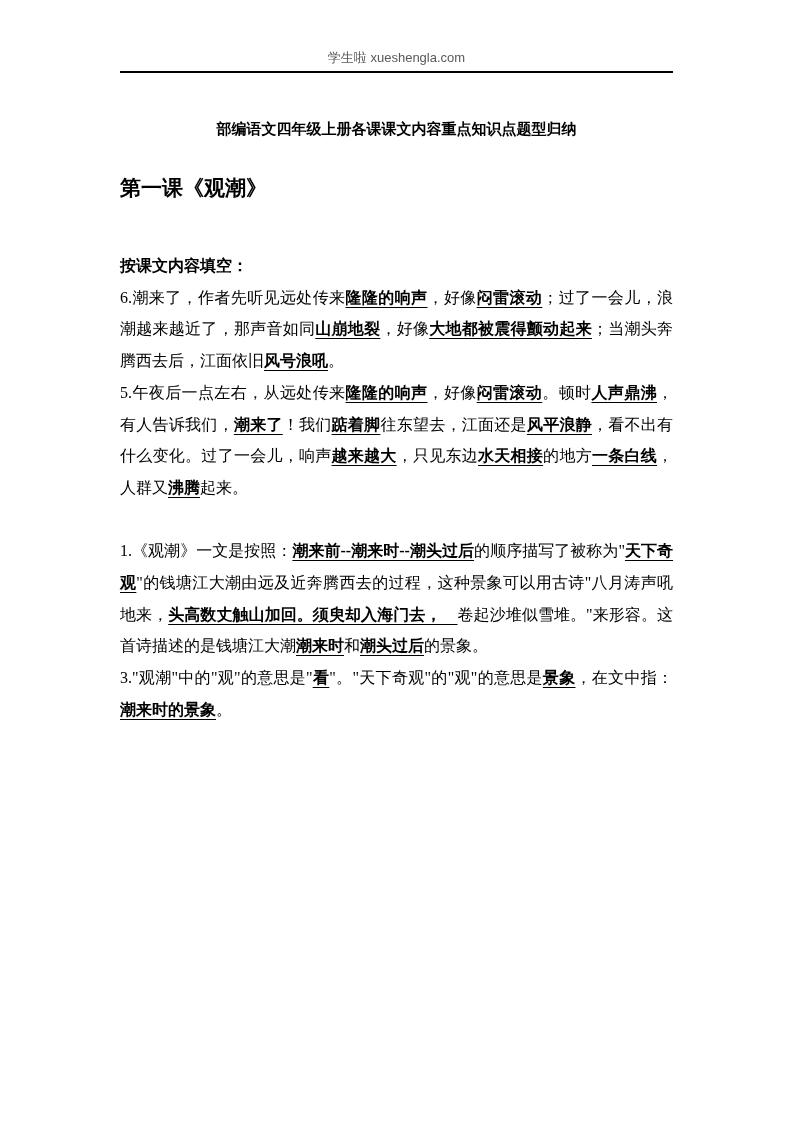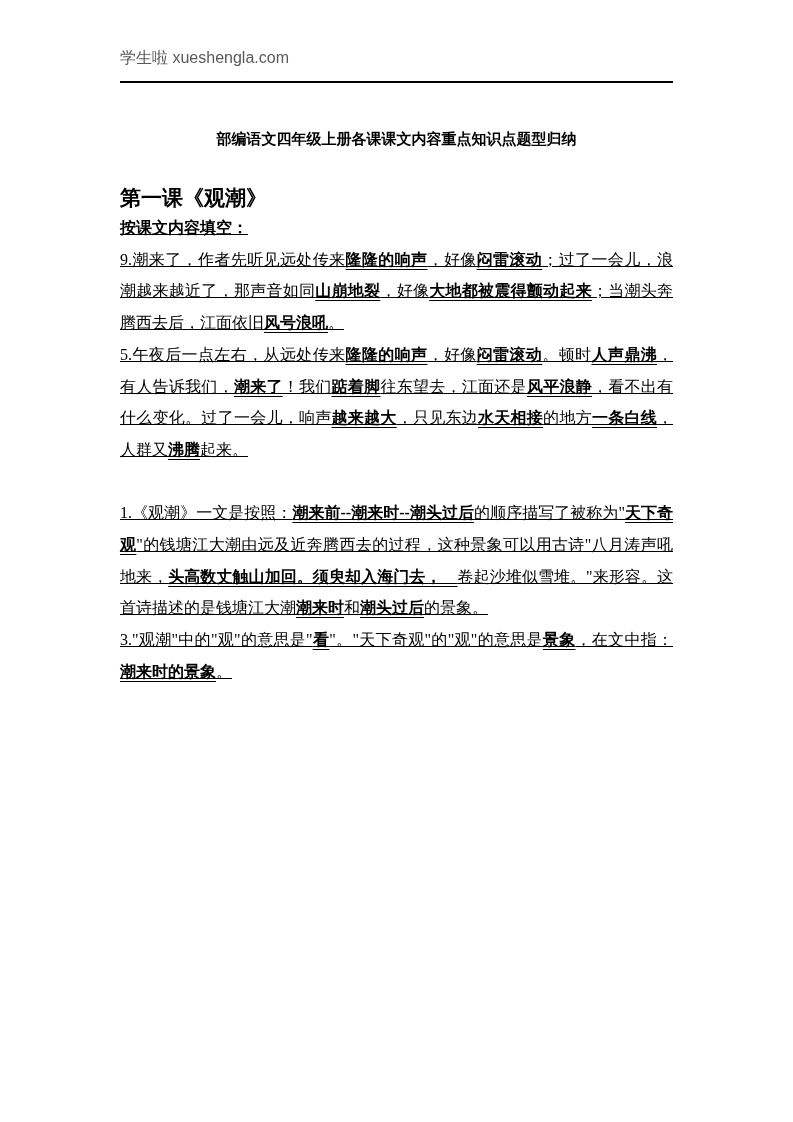--- a/index.html
+++ b/index.html
@@ -16,44 +16,44 @@
   .page {
     box-sizing: border-box;
     width: 793px;
     height: 1122px;
     padding: 0 120px;
     background: var(--bg, #ffffff);
     overflow: hidden;
   }
   .header {
     padding-top: 50px;
-    padding-bottom: 15px;
+    padding-bottom: 5px;
     border-bottom: 2px solid var(--rule, #000000);
-    text-align: left;
+    text-align: center;
     font-family: "Liberation Sans", "DejaVu Sans", sans-serif;
-    font-size: 16px;
+    font-size: 13px;
     line-height: 16px;
     color: var(--header-text, #595959);
   }
   h1.doc-title {
     font-size: 15px;
     line-height: 28px;
     font-weight: 700;
     text-align: center;
     margin: 42px 0 0 0;
   }
   h2.lesson-title {
     font-size: 21px;
     line-height: 28px;
     font-weight: 700;
     text-align: left;
     margin: 31px 0 0 0;
   }
   .content {
-    text-decoration: underline;
+    margin-top: 48px;
   }
   .content p {
     margin: 0;
     font-size: 16px;
     line-height: 31.7px;
     text-align: justify;
     color: var(--text, #000000);
   }
   .sec-header {
     font-weight: 700;
@@ -80,21 +80,21 @@
     <span class="brand">学生啦 xueshengla.com</span>
   </div>
 
   <h1 class="doc-title">部编语文四年级上册各课课文内容重点知识点题型归纳</h1>
 
   <h2 class="lesson-title">第一课《观潮》</h2>
 
   <div class="content">
       <div class="section">
         <p class="sec-header">按课文内容填空：</p>
-        <p><span class="seg">9.潮来了，作者先听见远处传来</span><span class="em">隆隆的响声</span><span class="seg">，好像</span><span class="em">闷雷滚动</span><span class="seg">；过了一会儿，浪潮越来越近了，那声音如同</span><span class="em">山崩地裂</span><span class="seg">，好像</span><span class="em">大地都被震得颤动起来</span><span class="seg">；当潮头奔腾西去后，江面依旧</span><span class="em">风号浪吼</span><span class="seg">。</span></p>
+        <p><span class="seg">6.潮来了，作者先听见远处传来</span><span class="em">隆隆的响声</span><span class="seg">，好像</span><span class="em">闷雷滚动</span><span class="seg">；过了一会儿，浪潮越来越近了，那声音如同</span><span class="em">山崩地裂</span><span class="seg">，好像</span><span class="em">大地都被震得颤动起来</span><span class="seg">；当潮头奔腾西去后，江面依旧</span><span class="em">风号浪吼</span><span class="seg">。</span></p>
         <p><span class="seg">5.午夜后一点左右，从远处传来</span><span class="em">隆隆的响声</span><span class="seg">，好像</span><span class="em">闷雷滚动</span><span class="seg">。顿时</span><span class="em">人声鼎沸</span><span class="seg">，有人告诉我们，</span><span class="em">潮来了</span><span class="seg">！我们</span><span class="em">踮着脚</span><span class="seg">往东望去，江面还是</span><span class="em">风平浪静</span><span class="seg">，看不出有什么变化。过了一会儿，响声</span><span class="em">越来越大</span><span class="seg">，只见东边</span><span class="em">水天相接</span><span class="seg">的地方</span><span class="em">一条白线</span><span class="seg">，人群又</span><span class="em">沸腾</span><span class="seg">起来。</span></p>
       </div>
       <div class="section">
         <p><span class="seg">1.《观潮》一文是按照：</span><span class="em">潮来前--潮来时--潮头过后</span><span class="seg">的顺序描写了被称为"</span><span class="em">天下奇观</span><span class="seg">"的钱塘江大潮由远及近奔腾西去的过程，这种景象可以用古诗"八月涛声吼地来，</span><span class="em">头高数丈触山加回。须臾却入海门去，　</span><span class="seg">卷起沙堆似雪堆。"来形容。这首诗描述的是钱塘江大潮</span><span class="em">潮来时</span><span class="seg">和</span><span class="em">潮头过后</span><span class="seg">的景象。</span></p>
         <p><span class="seg">3."观潮"中的"观"的意思是"</span><span class="em">看</span><span class="seg">"。"天下奇观"的"观"的意思是</span><span class="em">景象</span><span class="seg">，在文中指：</span><span class="em">潮来时的景象</span><span class="seg">。</span></p>
       </div>
     </div>
 </div>
 
 </body></html>

